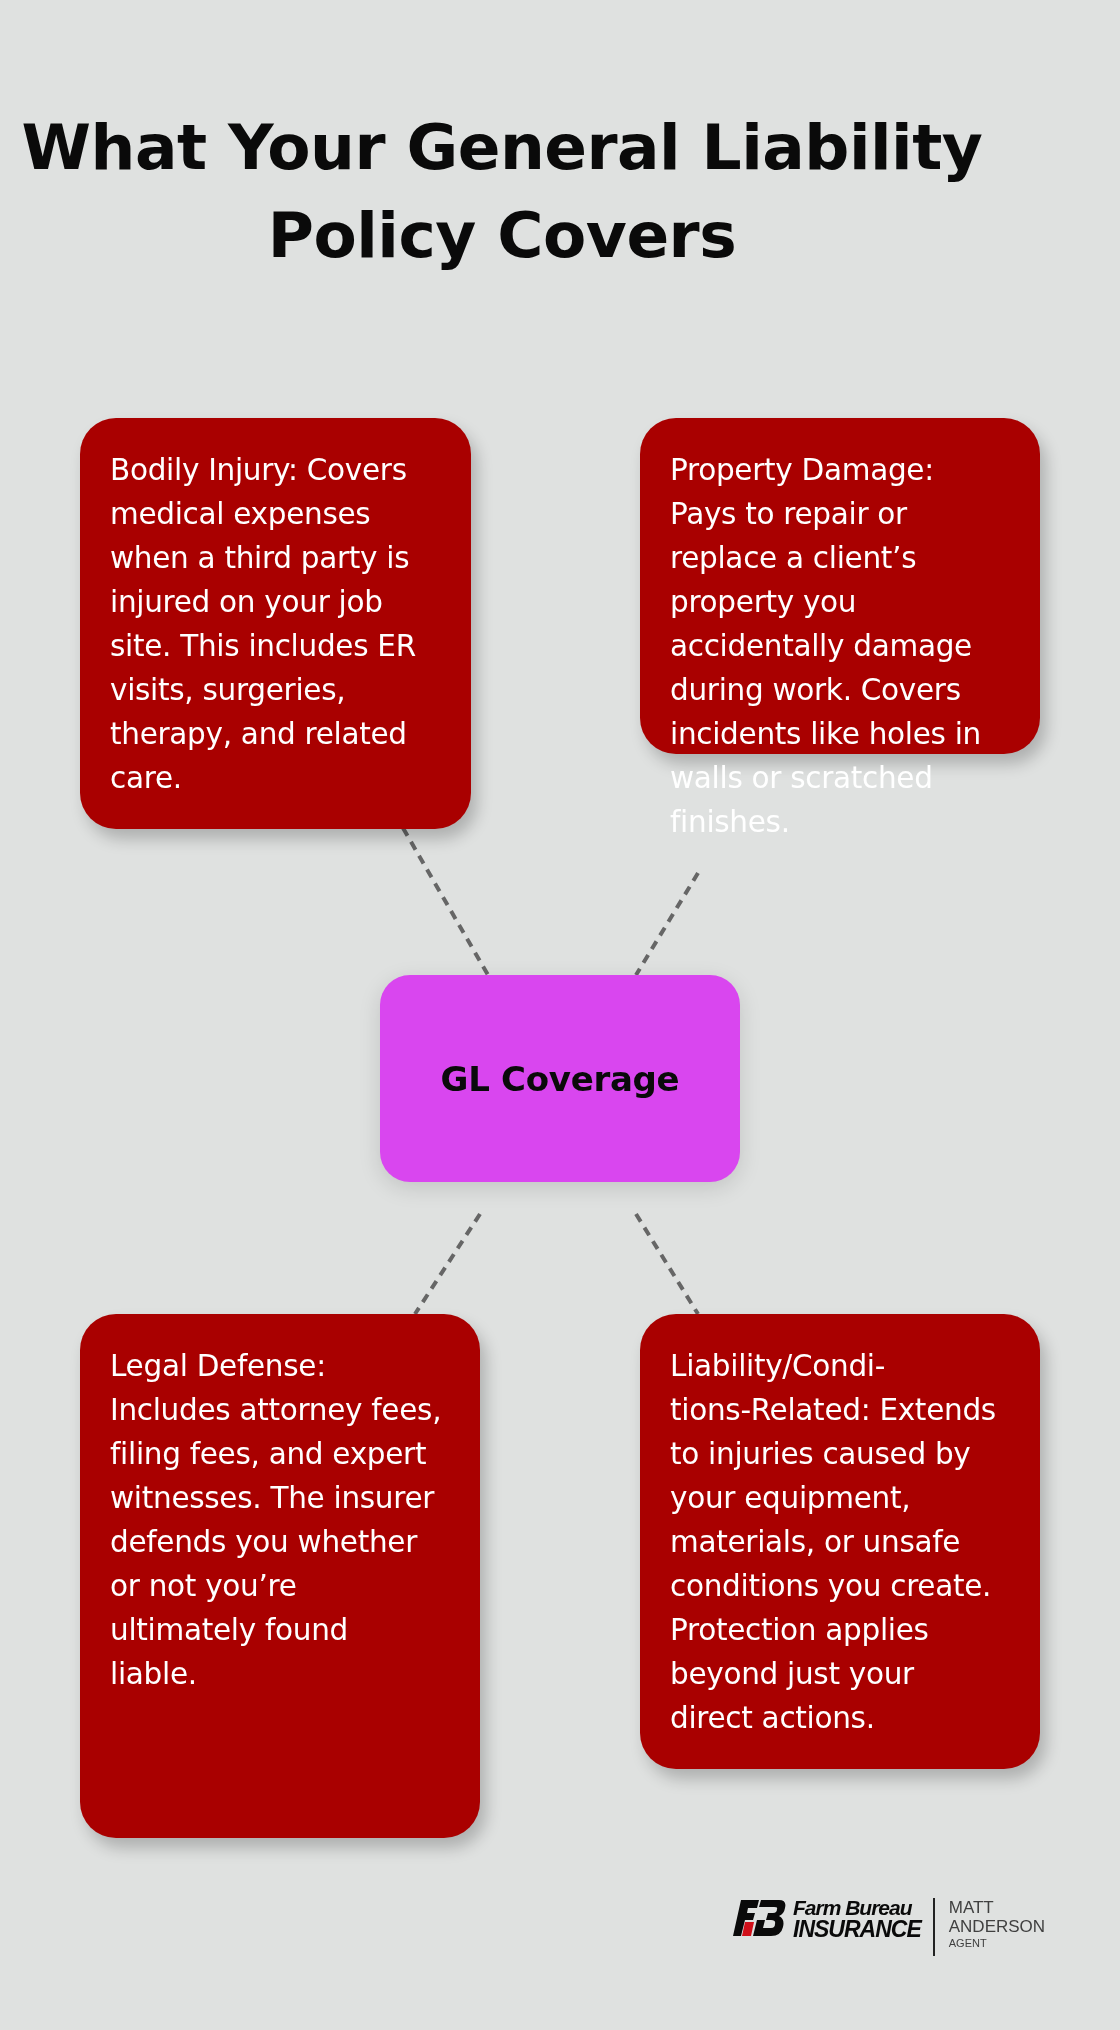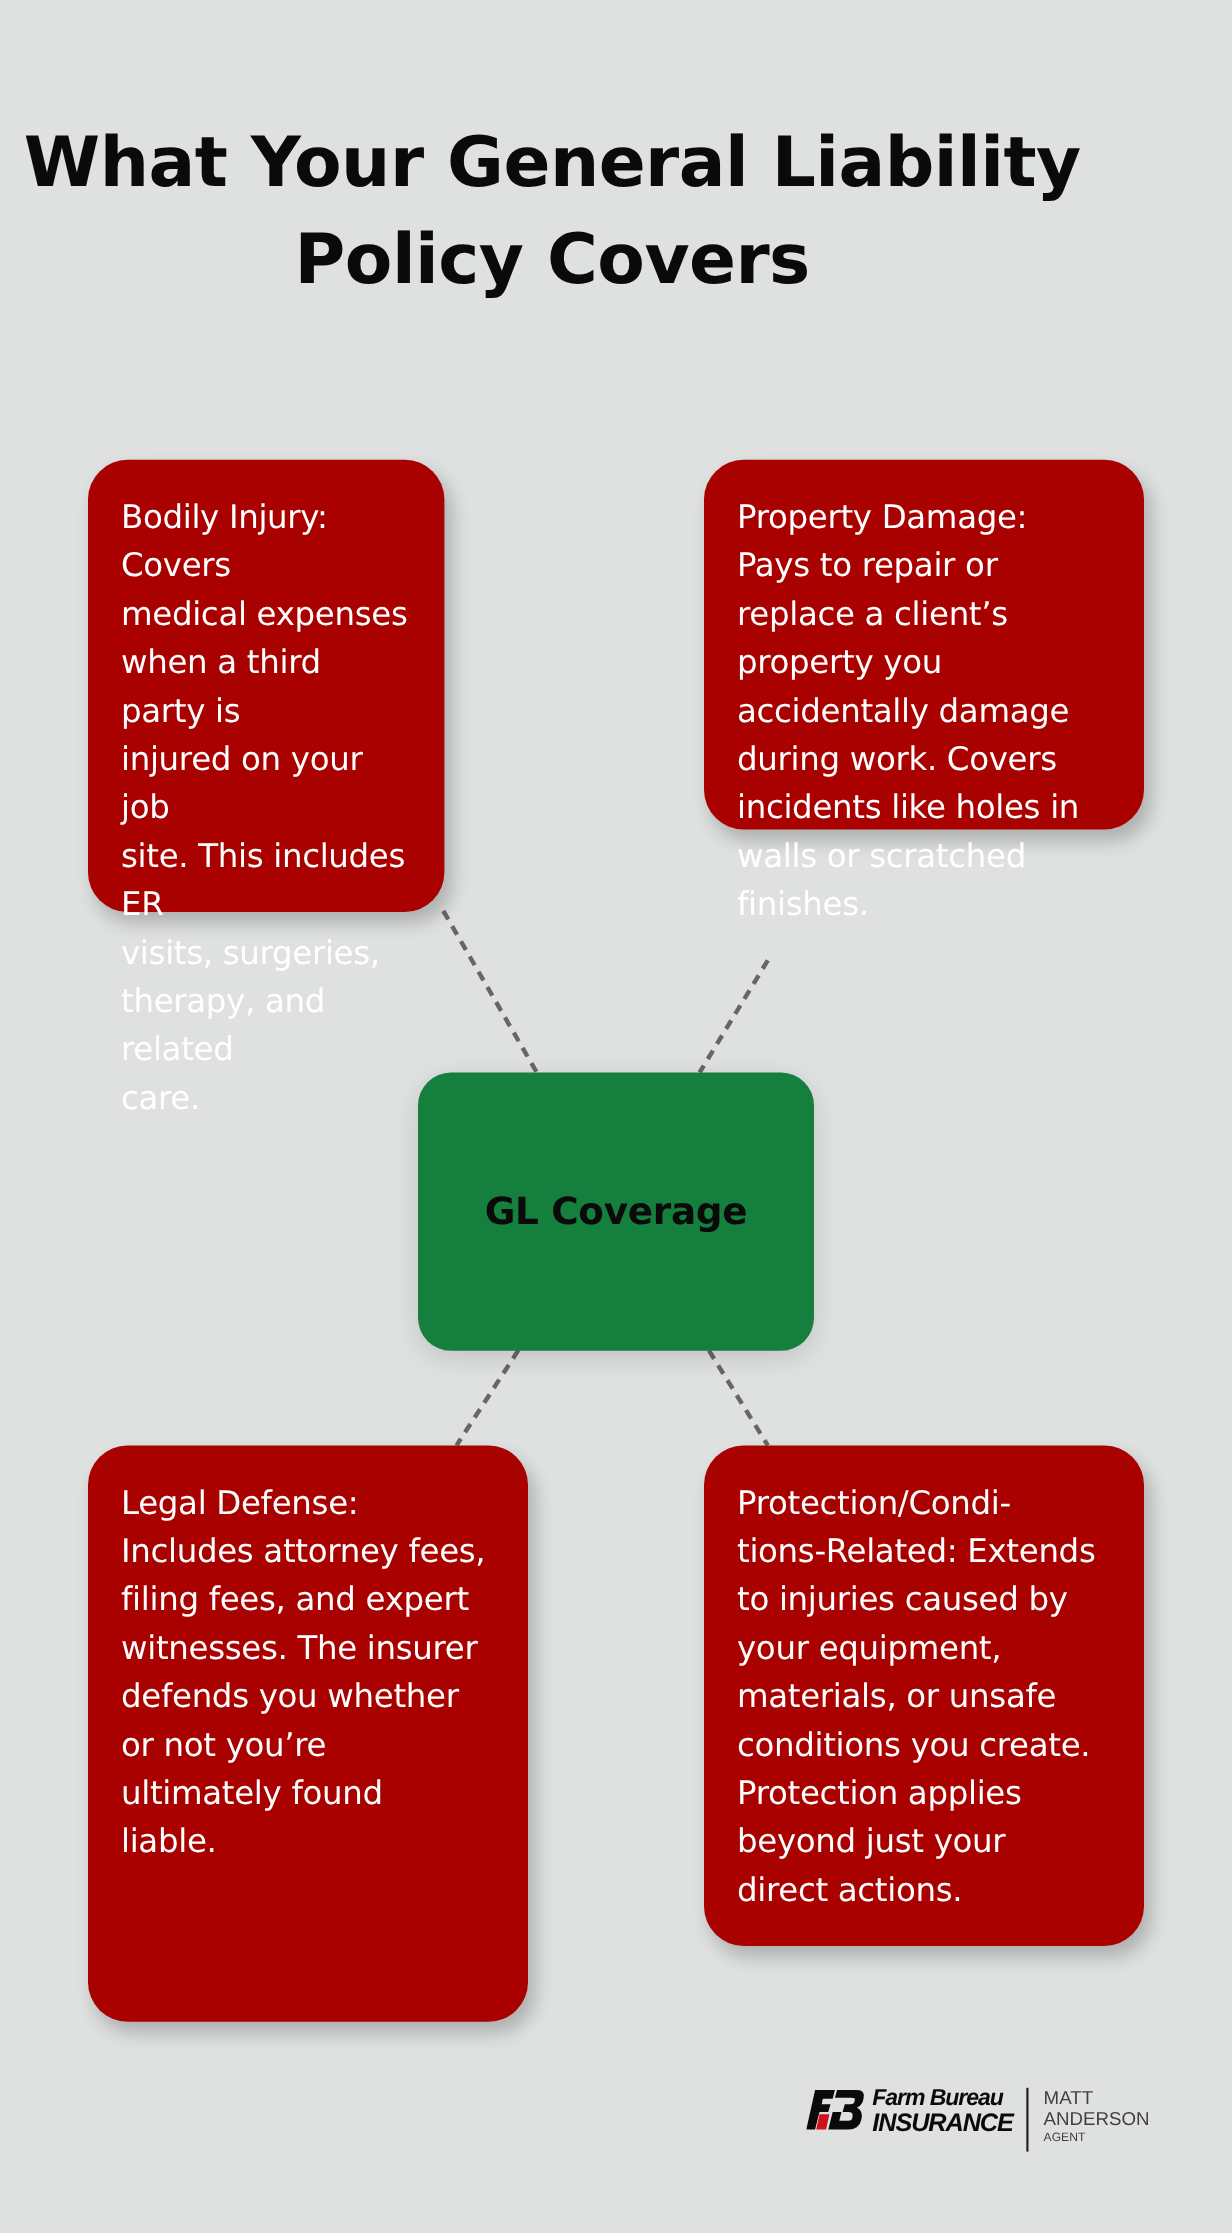--- a/index.html
+++ b/index.html
@@ -23,22 +23,22 @@
     background: #a90000;
     border-radius: 36px;
     box-shadow: 6px 10px 16px rgba(0,0,0,0.22);
     color: #ffffff;
     box-sizing: border-box;
     padding: 30px 28px 0 30px;
     font-size: 29.5px; line-height: 44px;
     letter-spacing: -0.3px;
   }
   .center {
-    position: absolute; left: 380px; top: 975px; width: 360px; height: 253px;
-    background: #15803d; border-radius: 30px;
+    position: absolute; left: 380px; top: 975px; width: 360px; height: 207px;
+    background: #d946ef; border-radius: 30px;
     box-shadow: 0 6px 22px rgba(0,0,0,0.13);
     display: flex; align-items: center; justify-content: center;
   }
   .center-label { font-size: 34px; font-weight: bold; color: #0a0a0a; letter-spacing: -0.3px; }
   .footer {
     position: absolute; left: 733px; top: 1898px; height: 64px; width: 320px;
     display: flex; align-items: flex-start;
   }
   .fb-mark { width: 54px; height: 40px; }
   .fb-text { margin-left: 6px; font-family: "Liberation Sans", sans-serif; font-style: italic; font-weight: bold; color: #0a0a0a; letter-spacing: -1px; }
@@ -59,21 +59,21 @@
 
 <svg class="connectors" width="1120" height="2030">
   <g stroke="#666666" stroke-width="4" stroke-dasharray="9,7" fill="none">
     <line x1="403" y1="828" x2="488" y2="975"></line>
     <line x1="698" y1="873" x2="636" y2="975"></line>
     <line x1="480" y1="1214" x2="415" y2="1314"></line>
     <line x1="636" y1="1214" x2="698" y2="1314"></line>
   </g>
 </svg>
 
-<div class="card" style="left:80px; top:418px; width:324px; height:411px;">
+<div class="card" style="left:80px; top:418px; width:391px; height:411px;">
   <div>
     <div>Bodily Injury: Covers</div>
       <div>medical expenses</div>
       <div>when a third party is</div>
       <div>injured on your job</div>
       <div>site. This includes ER</div>
       <div>visits, surgeries,</div>
       <div>therapy, and related</div>
       <div>care.</div>
   </div>
@@ -105,21 +105,21 @@
       <div>witnesses. The insurer</div>
       <div>defends you whether</div>
       <div>or not you’re</div>
       <div>ultimately found</div>
       <div>liable.</div>
   </div>
 </div>
 
 <div class="card" style="left:640px; top:1314px; width:400px; height:455px;">
   <div>
-    <div>Protection/Condi-</div>
+    <div>Liability/Condi-</div>
       <div>tions-Related: Extends</div>
       <div>to injuries caused by</div>
       <div>your equipment,</div>
       <div>materials, or unsafe</div>
       <div>conditions you create.</div>
       <div>Protection applies</div>
       <div>beyond just your</div>
       <div>direct actions.</div>
   </div>
 </div>

